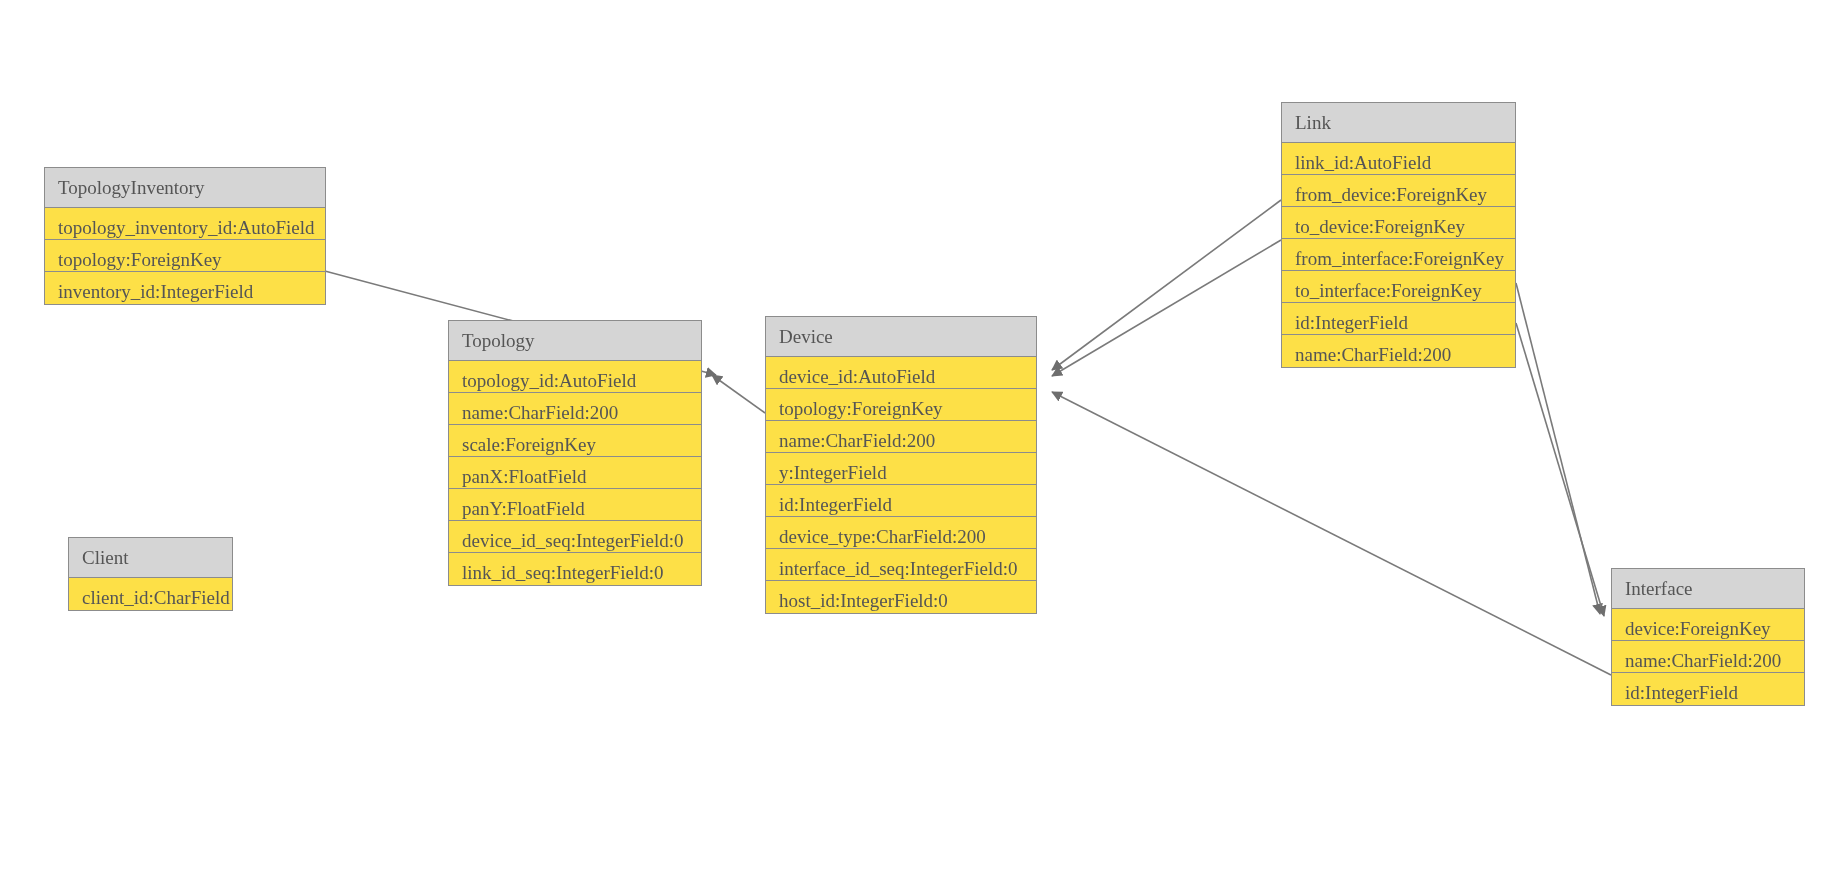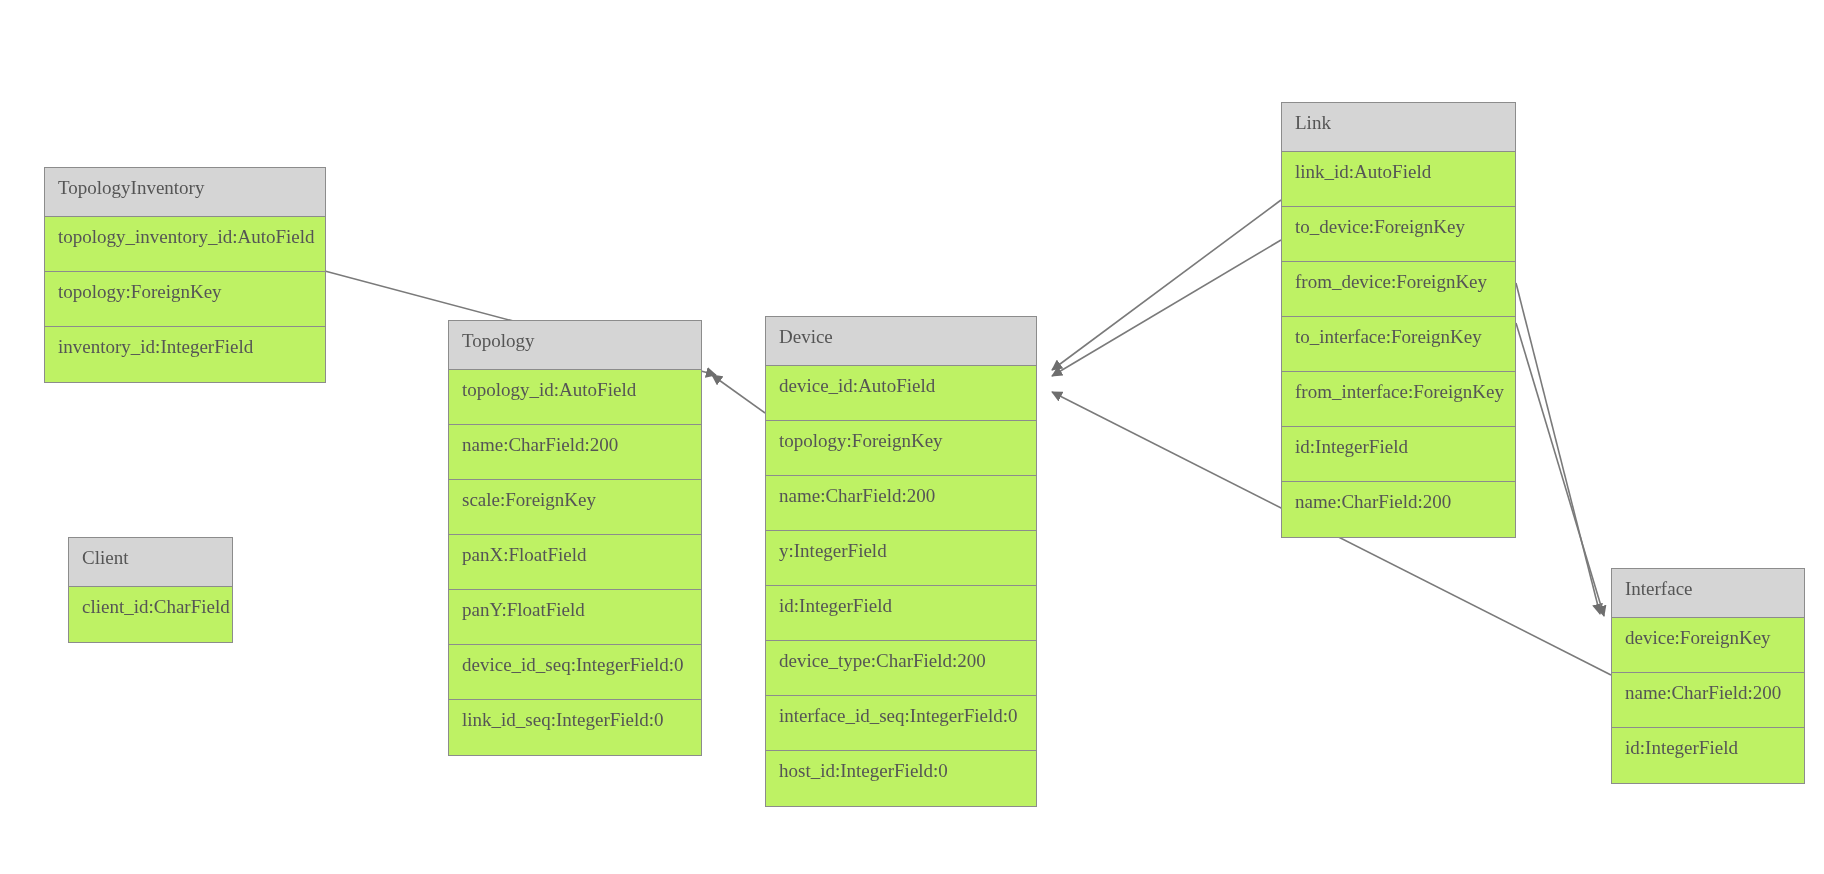--- a/index.html
+++ b/index.html
@@ -33,34 +33,34 @@
     background: #ffffff;
     z-index: 2;
   }
   .entity-header {
     box-sizing: border-box;
     background: #d5d5d5;
     border-bottom: 1px solid #8c8c8c;
     color: #555555;
     font-size: 19px;
     line-height: 40px;
-    height: 49px;
+    height: 40px;
     padding: 0 0 0 13px;
     white-space: nowrap;
     overflow: hidden;
   }
   .entity-row {
     box-sizing: border-box;
     border-bottom: 1px solid #8c8c8c;
     color: #555555;
     font-size: 19px;
     line-height: 40px;
-    height: 55px;
+    height: 32px;
     padding: 0 10px 0 13px;
-    background: #bef264;
+    background: #fde047;
     white-space: nowrap;
     overflow: hidden;
   }
   .entity-row:last-child {
     border-bottom: none;
   }
 </style>
 </head>
 <body>
 
@@ -126,24 +126,24 @@
         <div class="entity-row">name:CharField:200</div>
         <div class="entity-row">y:IntegerField</div>
         <div class="entity-row">id:IntegerField</div>
         <div class="entity-row">device_type:CharField:200</div>
         <div class="entity-row">interface_id_seq:IntegerField:0</div>
         <div class="entity-row">host_id:IntegerField:0</div>
       </div>
       <div class="entity" style="left: 1281px; top: 102px; width: 235px;">
         <div class="entity-header">Link</div>
         <div class="entity-row">link_id:AutoField</div>
+        <div class="entity-row">from_device:ForeignKey</div>
         <div class="entity-row">to_device:ForeignKey</div>
-        <div class="entity-row">from_device:ForeignKey</div>
+        <div class="entity-row">from_interface:ForeignKey</div>
         <div class="entity-row">to_interface:ForeignKey</div>
-        <div class="entity-row">from_interface:ForeignKey</div>
         <div class="entity-row">id:IntegerField</div>
         <div class="entity-row">name:CharField:200</div>
       </div>
       <div class="entity" style="left: 1611px; top: 568px; width: 194px;">
         <div class="entity-header">Interface</div>
         <div class="entity-row">device:ForeignKey</div>
         <div class="entity-row">name:CharField:200</div>
         <div class="entity-row">id:IntegerField</div>
       </div>
       <div class="entity" style="left: 68px; top: 530px; width: 165px; margin-top: 7px;">

